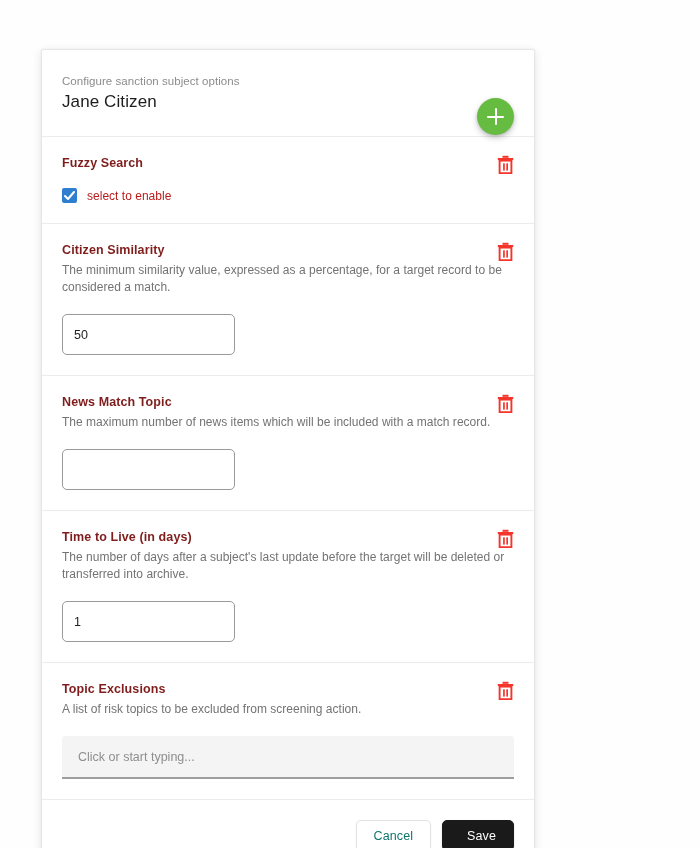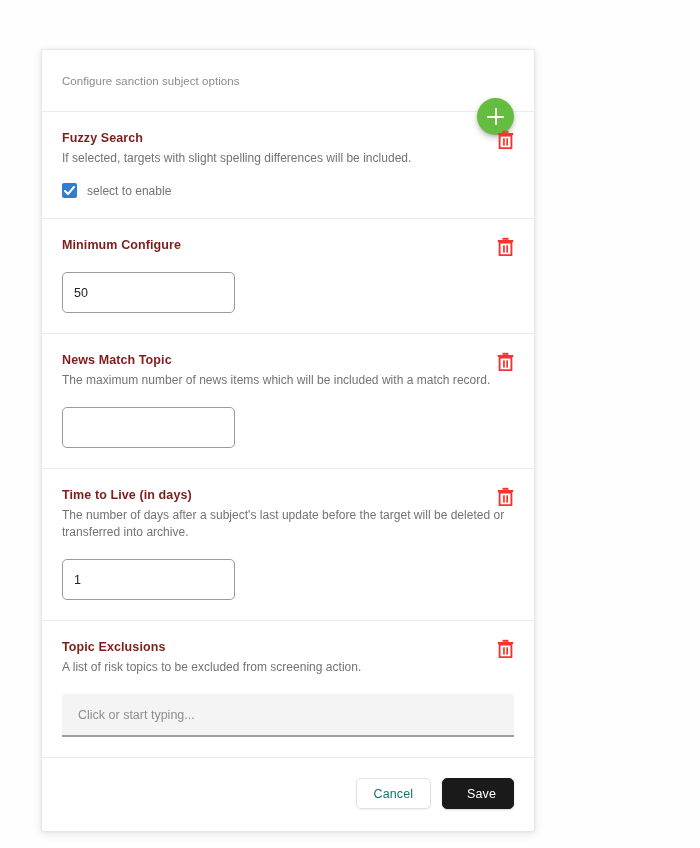--- a/index.html
+++ b/index.html
@@ -135,21 +135,21 @@
     flex: none;
     cursor: pointer;
   }
   .checkbox svg {
     position: absolute;
     left: 2px;
     top: 2.5px;
   }
   .check-label {
     font-size: 12px;
-    color: #737373;
+    color: #b91c1c;
     margin-left: 10px;
     letter-spacing: 0.02px;
   }
 
   
   .text-input {
     display: block;
     margin-top: 18px;
     width: 173px;
     height: 41px;
@@ -218,30 +218,30 @@
 </style>
 </head>
 <body>
 
 <div class="page">
 
   <div class="card">
 
     <div class="card-header">
       <div class="header-subtitle">Configure sanction subject options</div>
+      <div class="header-title">Jane Citizen</div>
 
       <button class="fab">
         <span class="plus-h"></span>
         <span class="plus-v"></span>
       </button>
     </div>
 
     <div class="section">
       <div class="section-title">Fuzzy Search</div>
-      <div class="section-desc">If selected, targets with slight spelling differences will be included.</div>
 
       <div class="check-row">
         <span class="checkbox">
           <svg width="11" height="10" viewBox="0 0 11 10">
             <path d="M1 5 L4 8 L10 1" stroke="#ffffff" stroke-width="2" fill="none" stroke-linecap="round" stroke-linejoin="round"></path>
           </svg>
         </span>
         <span class="check-label">select to enable</span>
       </div>
 
@@ -250,21 +250,22 @@
           <rect x="5.5" y="0.8" width="6" height="2" fill="#f4352b"></rect>
           <rect x="0.8" y="3" width="15.4" height="2.1" fill="#f4352b"></rect>
           <rect x="2.6" y="5.6" width="11.8" height="12.6" fill="none" stroke="#f4352b" stroke-width="1.9"></rect>
           <rect x="6.1" y="8.3" width="1.7" height="7.3" fill="#f4352b"></rect>
           <rect x="9.3" y="8.3" width="1.7" height="7.3" fill="#f4352b"></rect>
         </svg>
       </button>
     </div>
 
     <div class="section">
-      <div class="section-title">Minimum Configure</div>
+      <div class="section-title">Citizen Similarity</div>
+      <div class="section-desc">The minimum similarity value, expressed as a percentage, for a target record to be considered a match.</div>
 
       <input class="text-input" type="text" value="50" style="">
 
       <button class="trash-btn">
         <svg width="17" height="19" viewBox="0 0 17 19">
           <rect x="5.5" y="0.8" width="6" height="2" fill="#f4352b"></rect>
           <rect x="0.8" y="3" width="15.4" height="2.1" fill="#f4352b"></rect>
           <rect x="2.6" y="5.6" width="11.8" height="12.6" fill="none" stroke="#f4352b" stroke-width="1.9"></rect>
           <rect x="6.1" y="8.3" width="1.7" height="7.3" fill="#f4352b"></rect>
           <rect x="9.3" y="8.3" width="1.7" height="7.3" fill="#f4352b"></rect>

